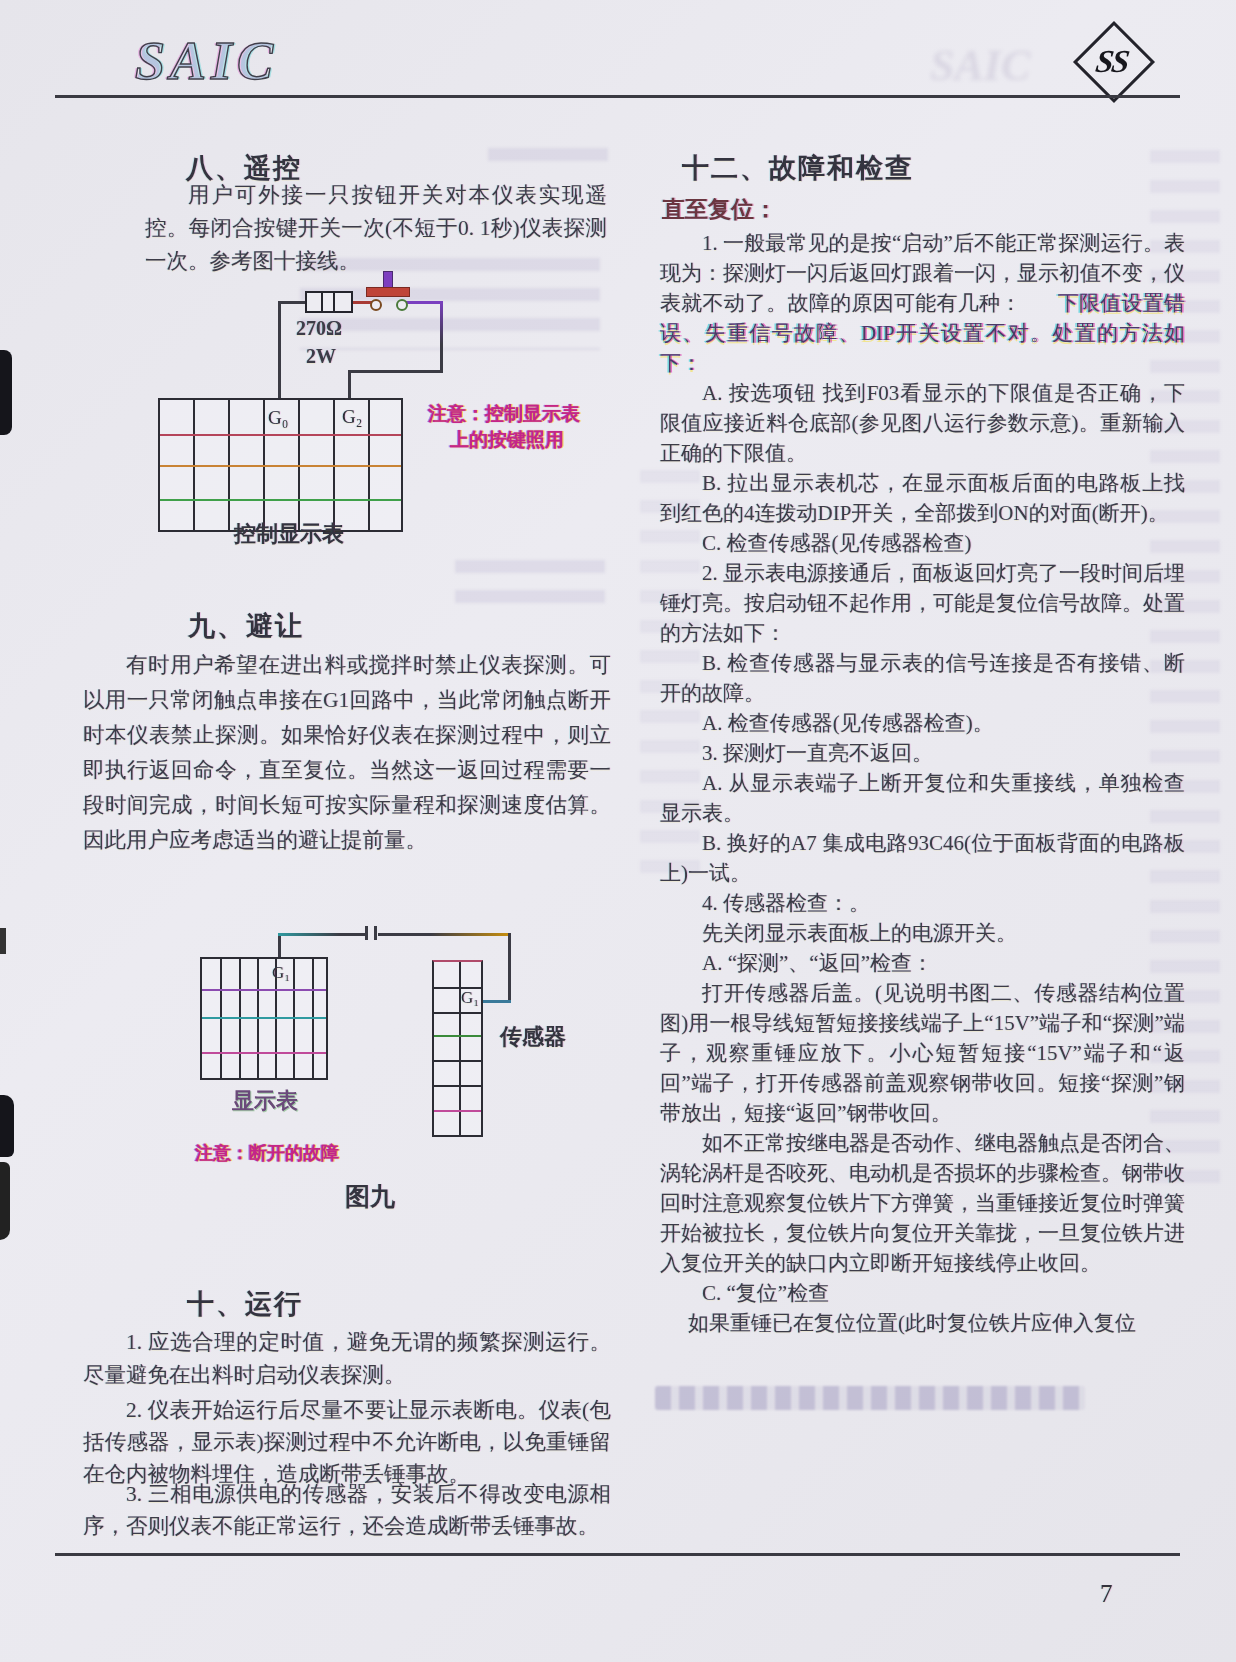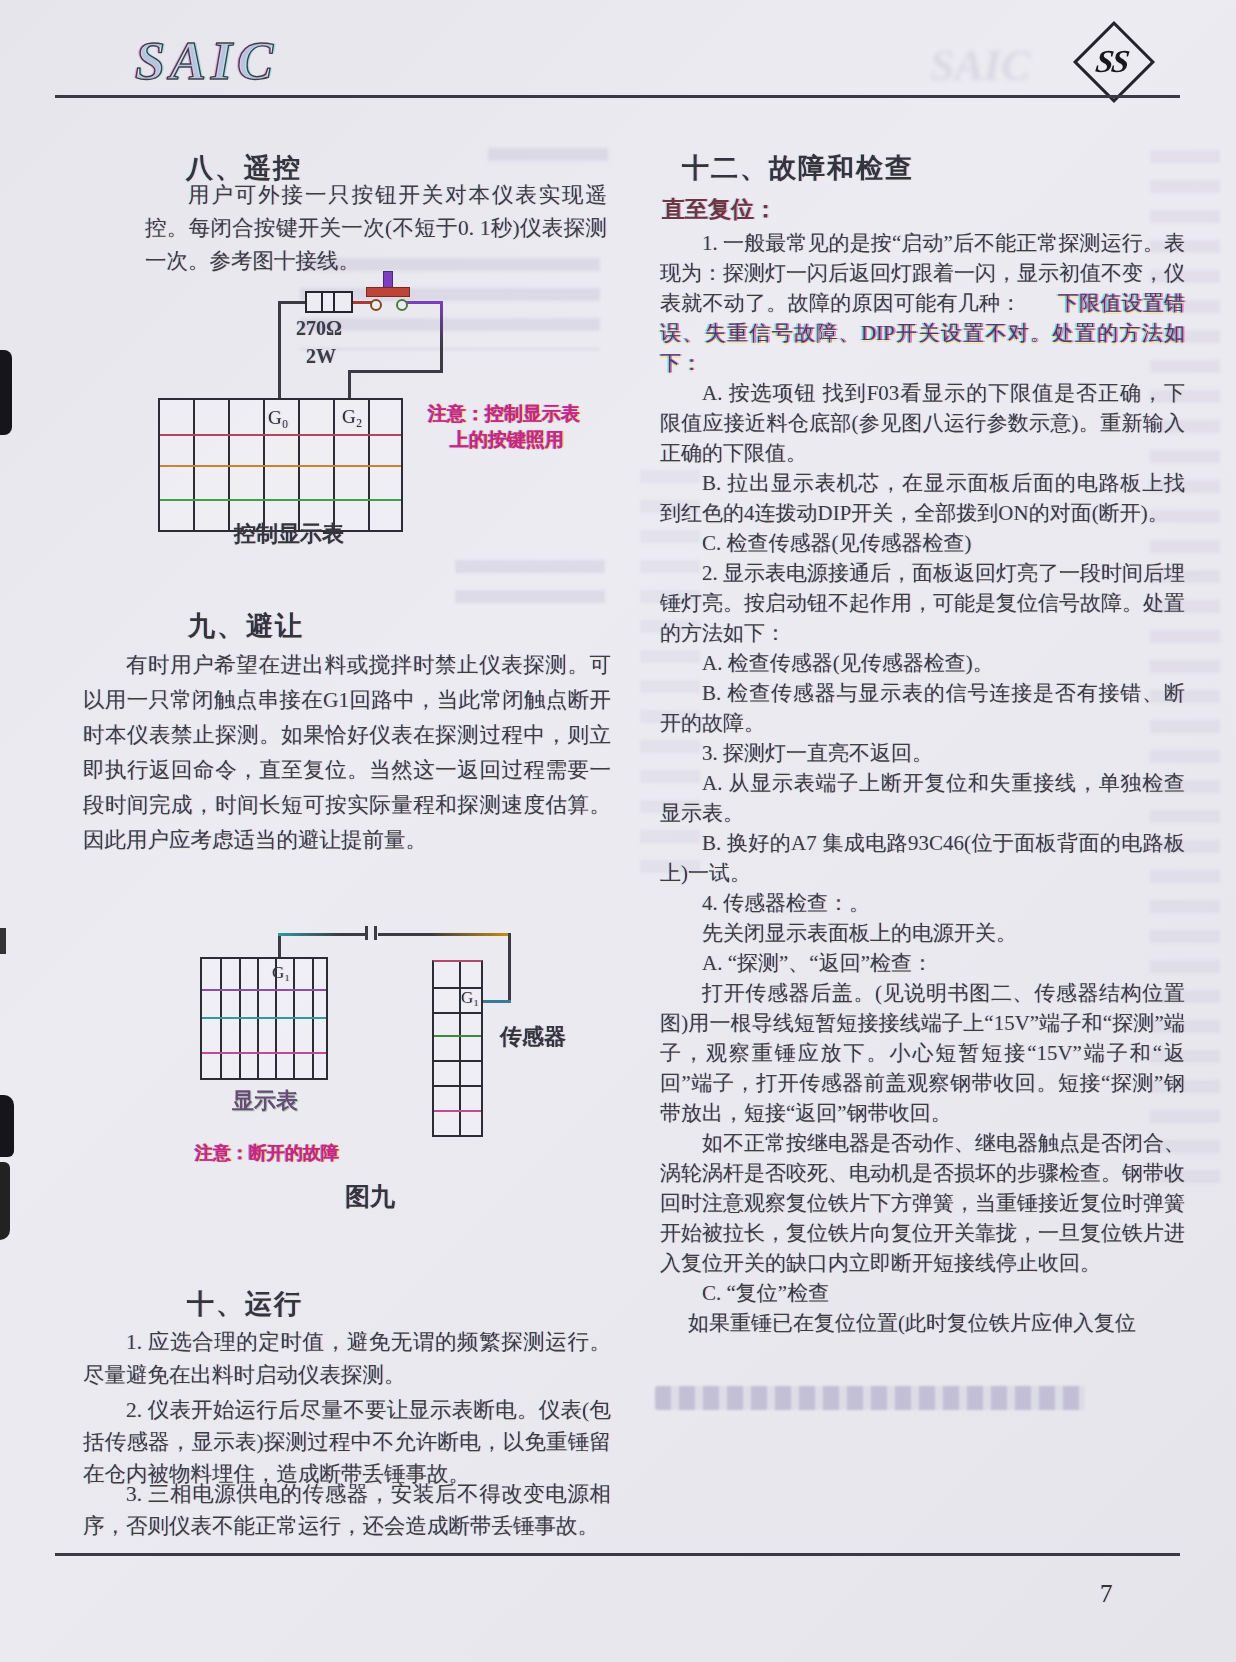--- a/index.html
+++ b/index.html
@@ -160,22 +160,22 @@
 
   <div class="abs heading t" style="left:682px;top:150px;">十二、故障和检查</div>
   <div class="abs subheading" style="left:662px;top:194px;">直至复位：</div>
 
   <div class="abs rc-text t" style="left:660px;top:228px;width:525px;">
     <p><span>1. 一般最常见的是按“启动”后不能正常探测运行。表现为：探测灯一闪后返回灯跟着一闪，显示初值不变，仪表就不动了。故障的原因可能有几种：</span><span class="smear">下限值设置错误、失重信号故障、DIP开关设置不对。处置的方法如下：</span></p>
     <p>A. 按选项钮 找到F03看显示的下限值是否正确，下限值应接近料仓底部(参见图八运行参数示意)。重新输入正确的下限值。</p>
     <p>B. 拉出显示表机芯，在显示面板后面的电路板上找到红色的4连拨动DIP开关，全部拨到ON的对面(断开)。</p>
     <p>C. 检查传感器(见传感器检查)</p>
     <p>2. 显示表电源接通后，面板返回灯亮了一段时间后埋锤灯亮。按启动钮不起作用，可能是复位信号故障。处置的方法如下：</p>
+    <p>B. 检查传感器与显示表的信号连接是否有接错、断开的故障。</p>
     <p>A. 检查传感器(见传感器检查)。</p>
-    <p>B. 检查传感器与显示表的信号连接是否有接错、断开的故障。</p>
     <p>3. 探测灯一直亮不返回。</p>
     <p>A. 从显示表端子上断开复位和失重接线，单独检查显示表。</p>
     <p>B. 换好的A7 集成电路93C46(位于面板背面的电路板上)一试。</p>
     <p>4. 传感器检查：。</p>
     <p>先关闭显示表面板上的电源开关。</p>
     <p>A. “探测”、“返回”检查：</p>
     <p>打开传感器后盖。(见说明书图二、传感器结构位置图)用一根导线短暂短接接线端子上“15V”端子和“探测”端子，观察重锤应放下。小心短暂短接“15V”端子和“返回”端子，打开传感器前盖观察钢带收回。短接“探测”钢带放出，短接“返回”钢带收回。</p>
     <p>如不正常按继电器是否动作、继电器触点是否闭合、涡轮涡杆是否咬死、电动机是否损坏的步骤检查。钢带收回时注意观察复位铁片下方弹簧，当重锤接近复位时弹簧开始被拉长，复位铁片向复位开关靠拢，一旦复位铁片进入复位开关的缺口内立即断开短接线停止收回。</p>
     <p>C. “复位”检查</p>
     <p style="text-indent:0;margin-left:28px;">如果重锤已在复位位置(此时复位铁片应伸入复位</p>

